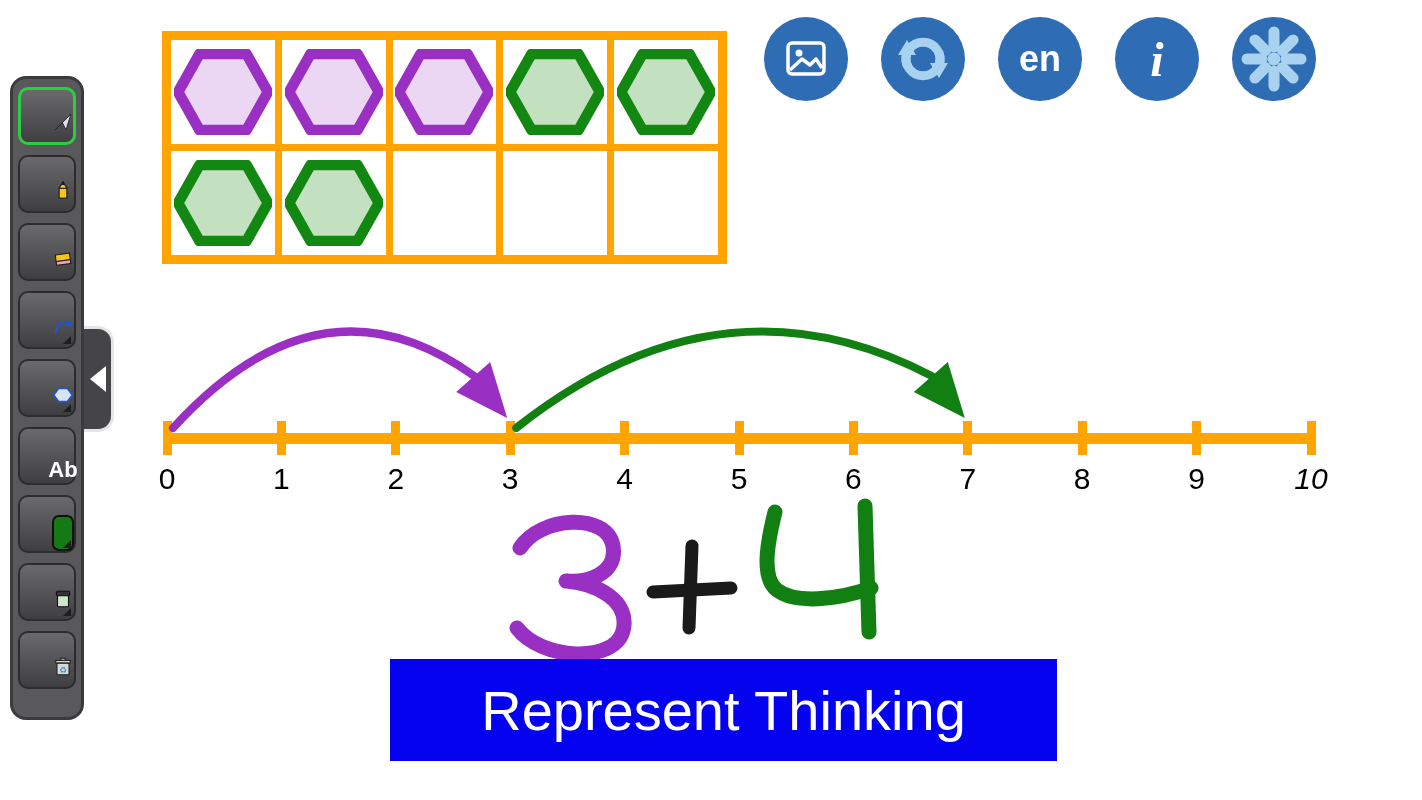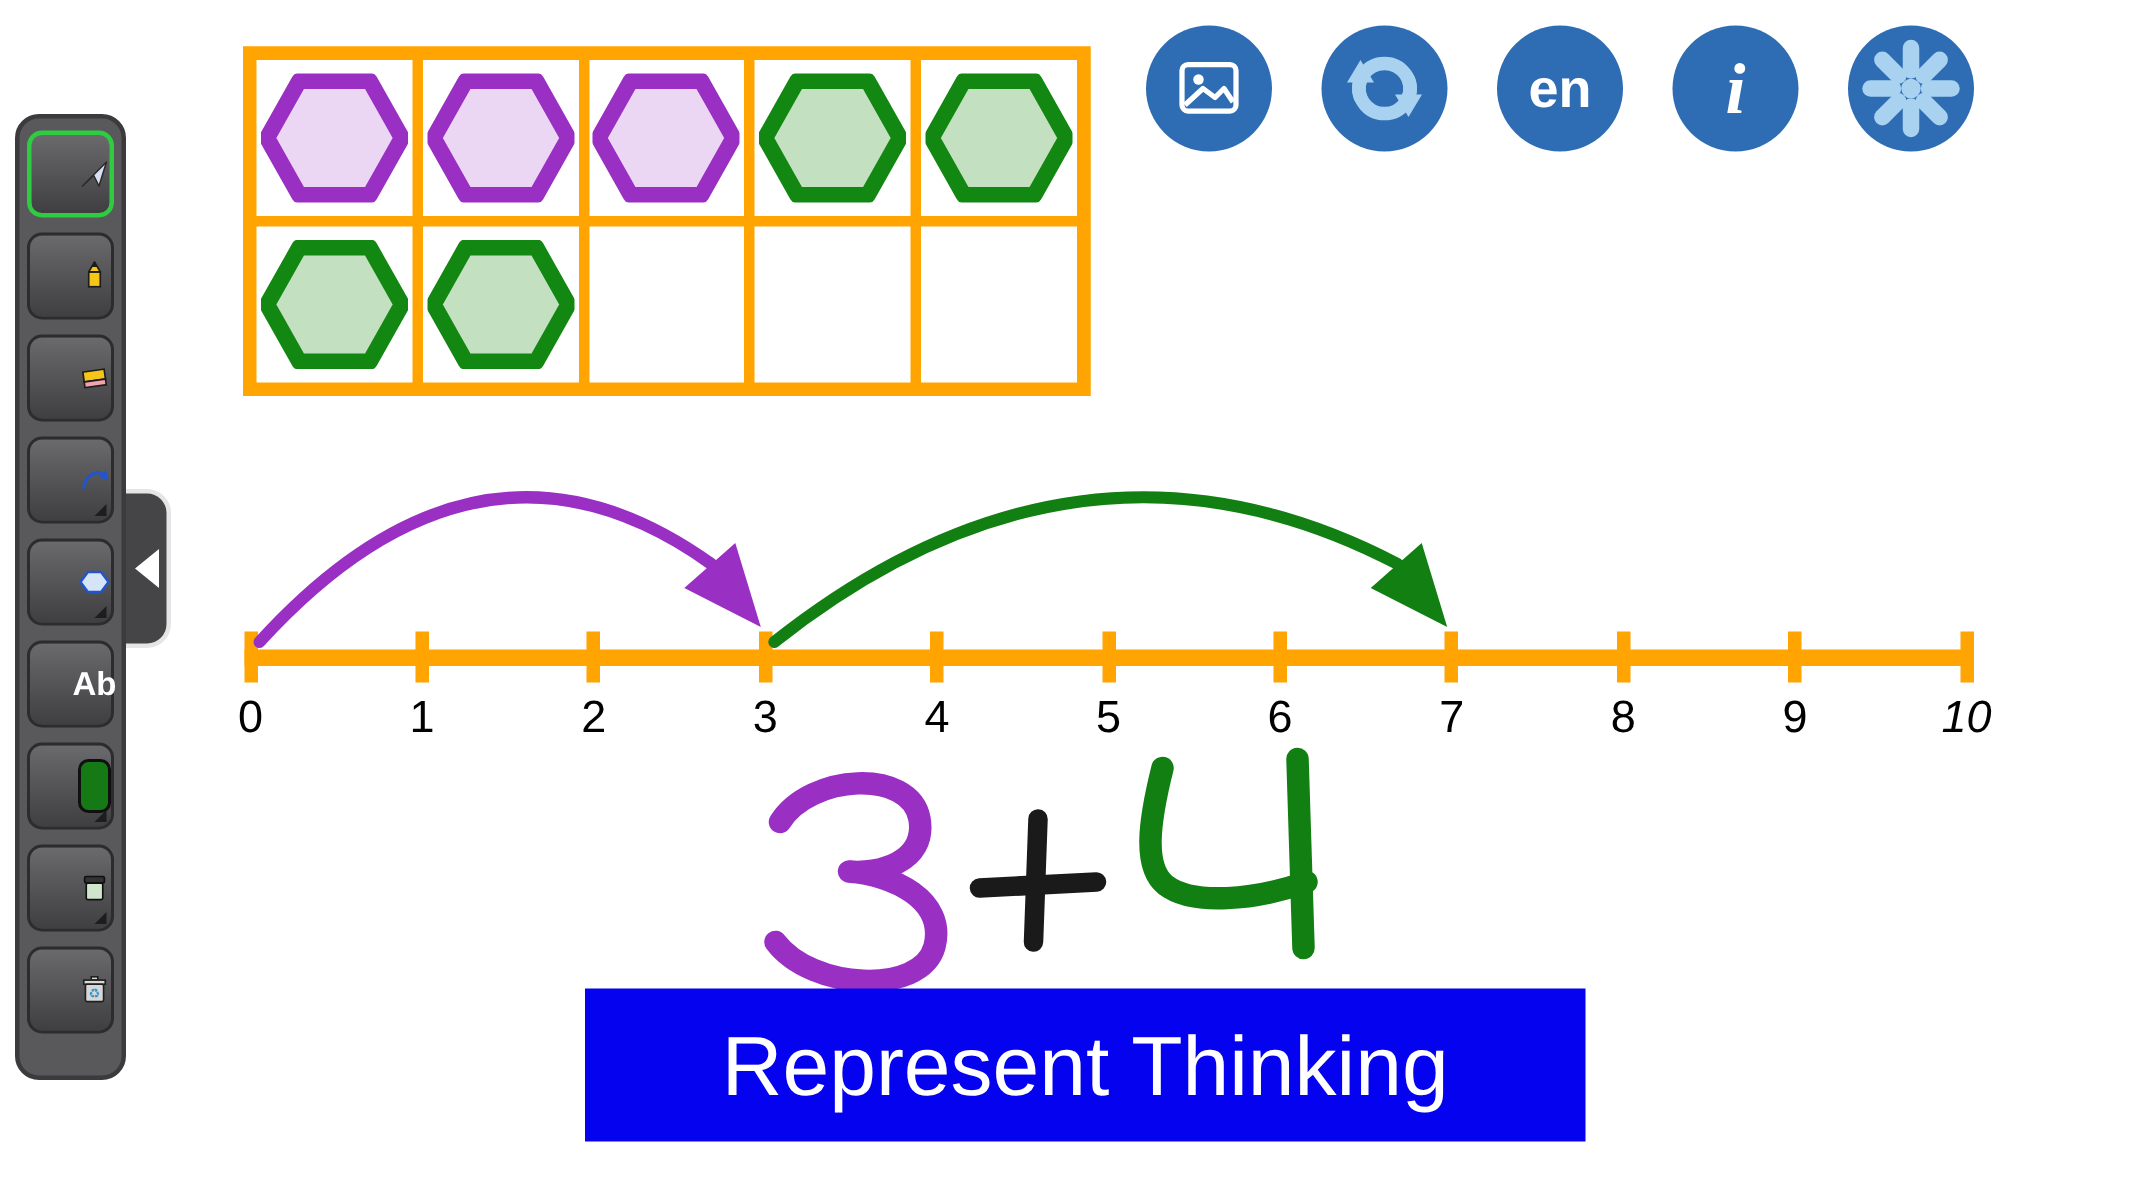--- a/index.html
+++ b/index.html
@@ -5,21 +5,21 @@
   html,body{margin:0;padding:0;background:#fff;font-family:"Liberation Sans",sans-serif;}
   .stage{position:relative;width:1422px;height:800px;background:#fff;overflow:hidden;}
 
   
   .toolbar{position:absolute;left:10px;top:76px;width:74px;height:644px;
     background:var(--toolbar-bg);border:3px solid #3b3b3d;border-radius:16px;
     box-sizing:border-box;display:flex;flex-direction:column;align-items:center;
     gap:10px;padding:8px 0;z-index:5;}
   .tool-btn{position:relative;width:58px;height:58px;border-radius:10px;flex:0 0 auto;
     background:linear-gradient(#6a6a6c,#3f3f41);border:2px solid #2c2c2e;
-    box-sizing:border-box;display:flex;align-items:center;justify-content:center;cursor:pointer;padding-left:32px;}
+    box-sizing:border-box;display:flex;align-items:flex-end;justify-content:center;cursor:pointer;padding-left:32px;}
   .tool-btn.selected{border:3px solid var(--selected-outline);}
   .tool-btn .caret{position:absolute;right:3px;bottom:3px;width:0;height:0;
     border-left:8px solid transparent;border-bottom:8px solid #1d1d1d;}
   .tool-label-ab{color:#fff;font-weight:bold;font-size:22px;}
   .swatch-green{width:40px;height:32px;border-radius:7px;background:#157A15;border:2px solid #101010;}
   .handle-tab{position:absolute;left:84px;top:326px;width:30px;height:106px;
     background:#454547;border:3px solid #e5e5e5;border-left:none;
     border-radius:0 16px 16px 0;box-sizing:border-box;z-index:4;
     display:flex;align-items:center;justify-content:center;cursor:pointer;}
   .handle-arrow{width:0;height:0;border-top:13px solid transparent;

